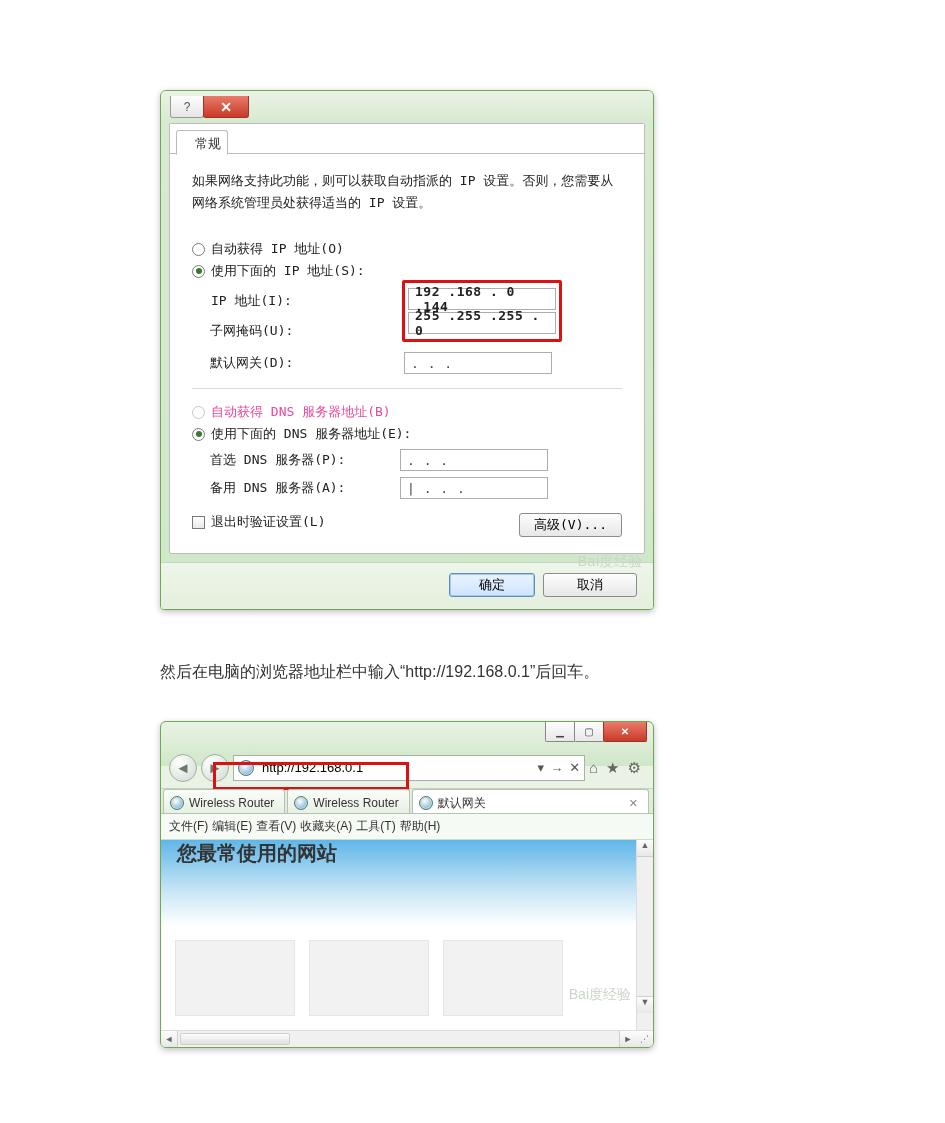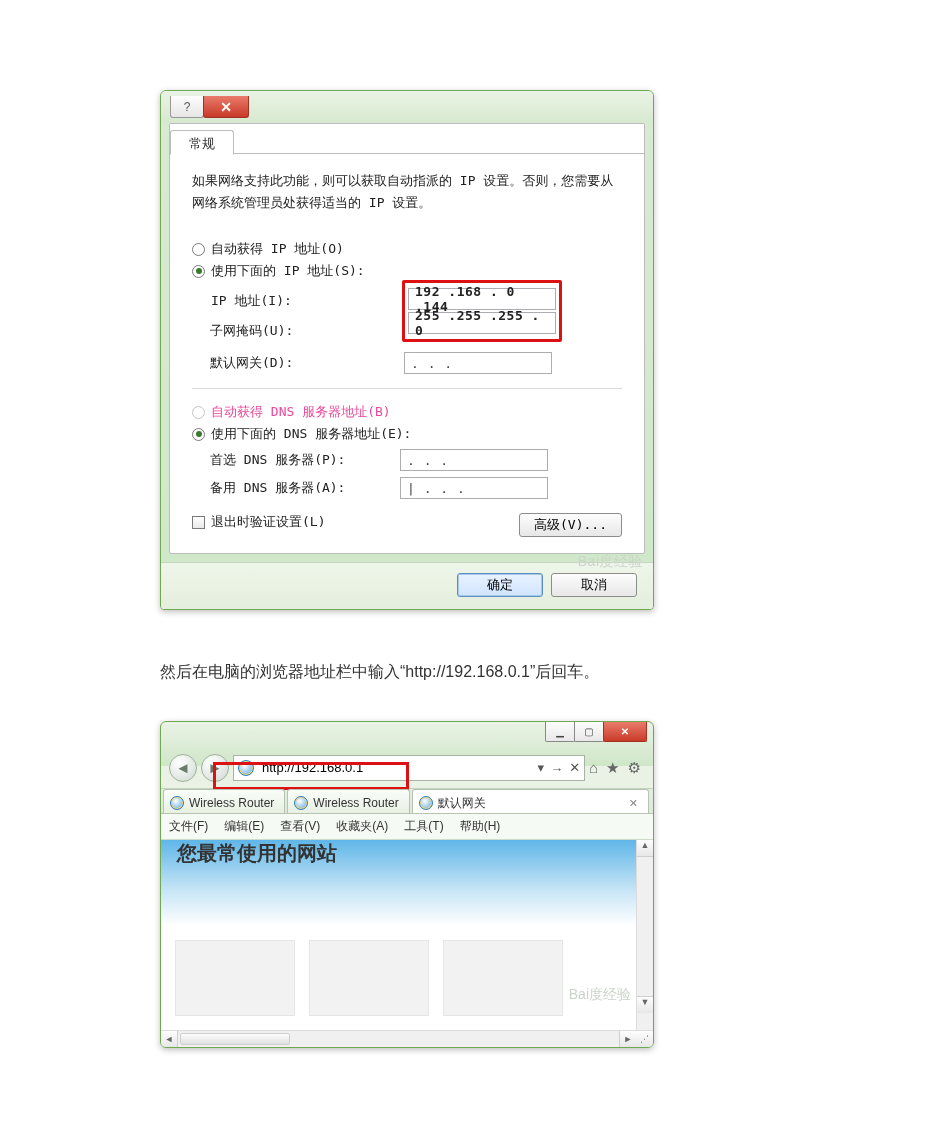--- a/index.html
+++ b/index.html
@@ -62,23 +62,23 @@
     position: relative;
   }
   .tab-strip {
     height: 30px;
     background: #fff;
     border-bottom: 1px solid #bcbcbc;
     position: relative;
   }
   .tab-strip .tab {
     position: absolute;
-    top: 6px; left: 0;
+    top: 6px; left: 6px;
     height: 25px;
-    padding: 4px 18px 0 18px;
+    padding: 4px 6px 0 18px;
     background: #fff;
     border: 1px solid #bcbcbc;
     border-bottom: 1px solid #fff;
     border-radius: 3px 3px 0 0;
     font-size: 13px;
   }
   .tab-content { padding: 14px 22px 16px 22px; font-family: "SimSun","NSimSun",monospace; font-size: 13px; color: #222; }
   .desc { line-height: 1.7; margin: 2px 0 26px 0; }
 
   .radio-row { display: flex; align-items: center; gap: 6px; margin: 4px 0; }
@@ -147,21 +147,21 @@
   .addr-hl { position:absolute; left:52px; top:40px; width:196px; height:28px; border:3px solid #d11; pointer-events:none; }
 
   .right-icons { display:flex; align-items:center; gap:8px; color:#666; padding-right:4px; font-size:15px; }
 
   .ie-tabs { display:flex; align-items:flex-end; background:linear-gradient(#e4eee0,#dfe9db); border-top:1px solid #c4d3bf; border-bottom:1px solid #b6c3b1; height:26px; }
   .ie-tab { height:24px; padding:4px 10px 0 6px; display:flex; align-items:center; gap:5px; border:1px solid #b6c3b1; border-bottom:none; margin-left:2px; background:linear-gradient(#fafdf8,#e7f0e3); border-radius:3px 3px 0 0; font-size:12px; color:#333; position:relative;text-align:right; }
   .ie-tab.active { background:#fff; }
   .ie-tab .e-icon { width:14px; height:14px; border-radius:50%; background:radial-gradient(circle at 40% 35%,#fff,#4aa0e6); border:1px solid #2a7cc2; box-shadow:inset 0 0 0 1px #ffd76a; flex:none; }
   .ie-tab .close-x { color:#888; font-size:11px; margin-left:4px; }
 
-  .ie-menu { display:flex; gap:16px; padding:4px 8px; font-size:12px; color:#333; background:#f6faf4; border-bottom:1px solid #d0dccb; }
+  .ie-menu { display:flex; gap:4px; padding:4px 8px; font-size:12px; color:#333; background:#f6faf4; border-bottom:1px solid #d0dccb; }
 
   .ie-content { height:190px; background:#fff; position:relative; overflow:hidden; }
   .ie-content .banner { height:86px; background:linear-gradient(#5fb6e8,#c9e6f6 60%,#fff); display:flex; align-items:flex-start; padding:0 0 12px 16px; }
   .ie-content .banner h2 { margin:0; font-size:20px; font-weight:600; color:#333; }
   .tiles { display:flex; gap:14px; padding:14px; }
   .tile { width:120px; height:76px; background:#f2f2f2; border:1px solid #e5e5e5; }
 
   .vscroll { position:absolute; right:0; top:0; width:17px; height:100%; background:#f0f0f0; border-left:1px solid #dcdcdc; }
   .vscroll .arrow { height:17px; background:linear-gradient(#fdfdfd,#e7e7e7); border-bottom:1px solid #cfcfcf; text-align:center; font-size:9px; color:#666; }
   .vscroll .arrow.bot { border-bottom:none; border-top:1px solid #cfcfcf; position:absolute; bottom:17px; width:100%; }
@@ -241,21 +241,21 @@
           <span class="checkbox"></span>
           <span>退出时验证设置(L)</span>
         </div>
         <div class="adv-row">
           <button class="btn">高级(V)...</button>
         </div>
       </div>
     </div>
     <div class="dlg-actions">
       <button class="btn primary" style="width:86px;text-align:center;">确定</button>
-      <button class="btn" style="width:86px;">取消</button>
+      <button class="btn" style="width:94px;">取消</button>
     </div>
     <div class="watermark1">Bai度经验</div>
   </div>
 
   <div class="para">然后在电脑的浏览器地址栏中输入“http://192.168.0.1”后回车。</div>
 
   <div class="ie-window">
     <div class="ie-titlebar">
       <div class="win-btn">▁</div>
       <div class="win-btn">▢</div>

